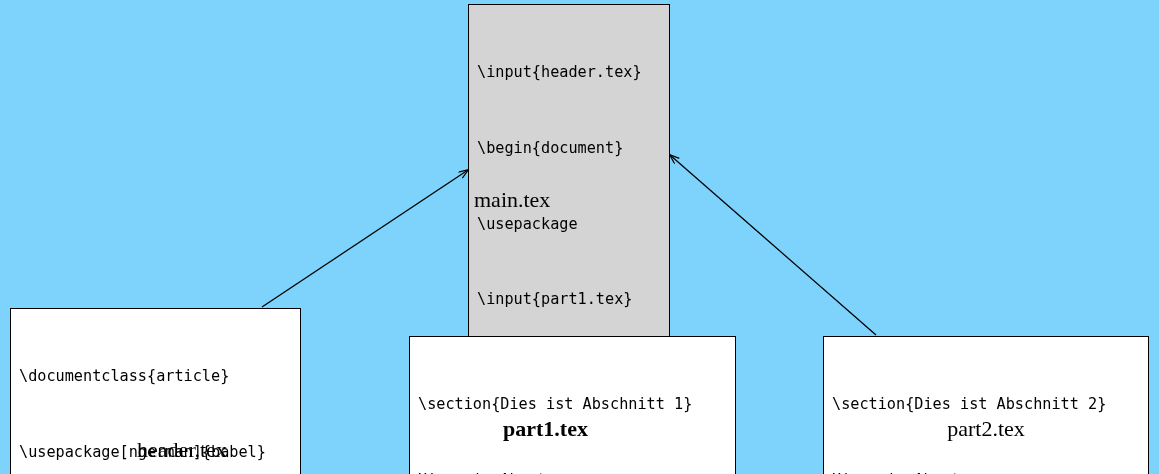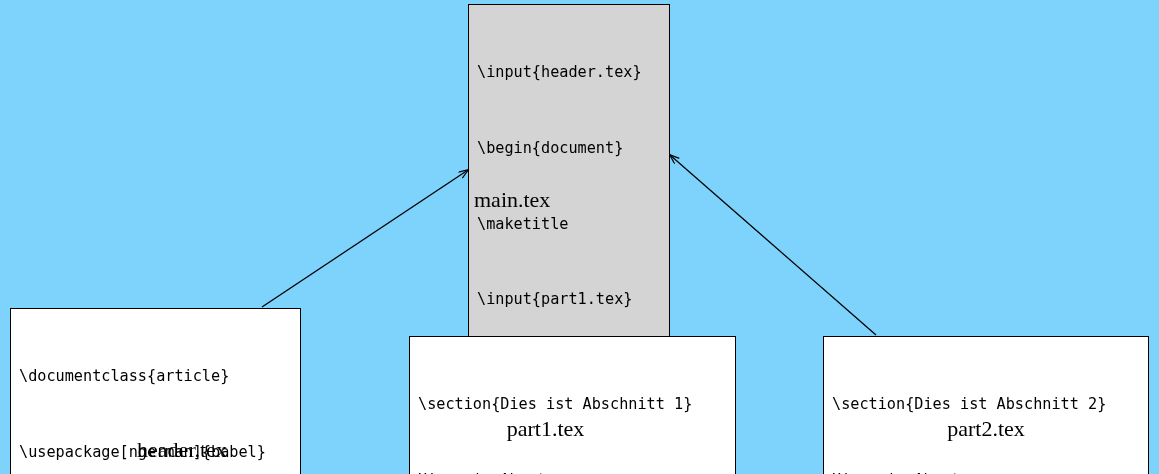--- a/index.html
+++ b/index.html
@@ -53,21 +53,21 @@
     text-align: center;
   }
   
   #node-main      { left: 468px; top: 4px;   width: 202px; }
   #node-header    { left: 10px;  top: 308px; width: 291px; }
   #node-part1     { left: 409px; top: 336px; width: 327px; }
   #node-part2     { left: 823px; top: 336px; width: 326px; }
 
   #cap-main    { left: 468px; top: 187px; width: 202px; text-align: left; padding-left: 6px; }
   #cap-header  { left: 10px;  top: 437px; width: 344px; }
-  #cap-part1   { left: 409px; top: 416px; width: 273px; }
+  #cap-part1   { left: 409px; top: 416px; width: 273px; font-weight: bold; }
   #cap-part2   { left: 823px; top: 416px; width: 326px; }
 </style>
 </head>
 <body>
 
 <div id="canvas">
 
   <svg id="edges" viewBox="0 0 1159 474" width="1159" height="474" xmlns="http://www.w3.org/2000/svg">
     <defs>
       <marker id="arrowhead" markerWidth="11" markerHeight="11" refX="9.6" refY="4" orient="auto" markerUnits="userSpaceOnUse">
@@ -78,21 +78,21 @@
     <line x1="262" y1="307" x2="468" y2="170" stroke="#000000" stroke-width="1.25" marker-end="url(#arrowhead)"></line>
 
     <line x1="572" y1="336" x2="572" y2="182" stroke="#000000" stroke-width="1.25" marker-end="url(#arrowhead)"></line>
 
     <line x1="876" y1="335" x2="670" y2="155" stroke="#000000" stroke-width="1.25" marker-end="url(#arrowhead)"></line>
   </svg>
 
   <div class="node shaded" id="node-main">
     <span class="code-line">\input{header.tex}</span>
     <span class="code-line">\begin{document}</span>
-    <span class="code-line">\maketitle</span>
+    <span class="code-line">\usepackage</span>
     <span class="code-line">\input{part1.tex}</span>
     <span class="code-line">\input{part2.tex}</span>
     
   </div>
   <div class="caption" id="cap-main">main.tex</div>
 
   <div class="node" id="node-header">
     <span class="code-line">\documentclass{article}</span>
     <span class="code-line">\usepackage[ngerman]{babel}</span>
     

